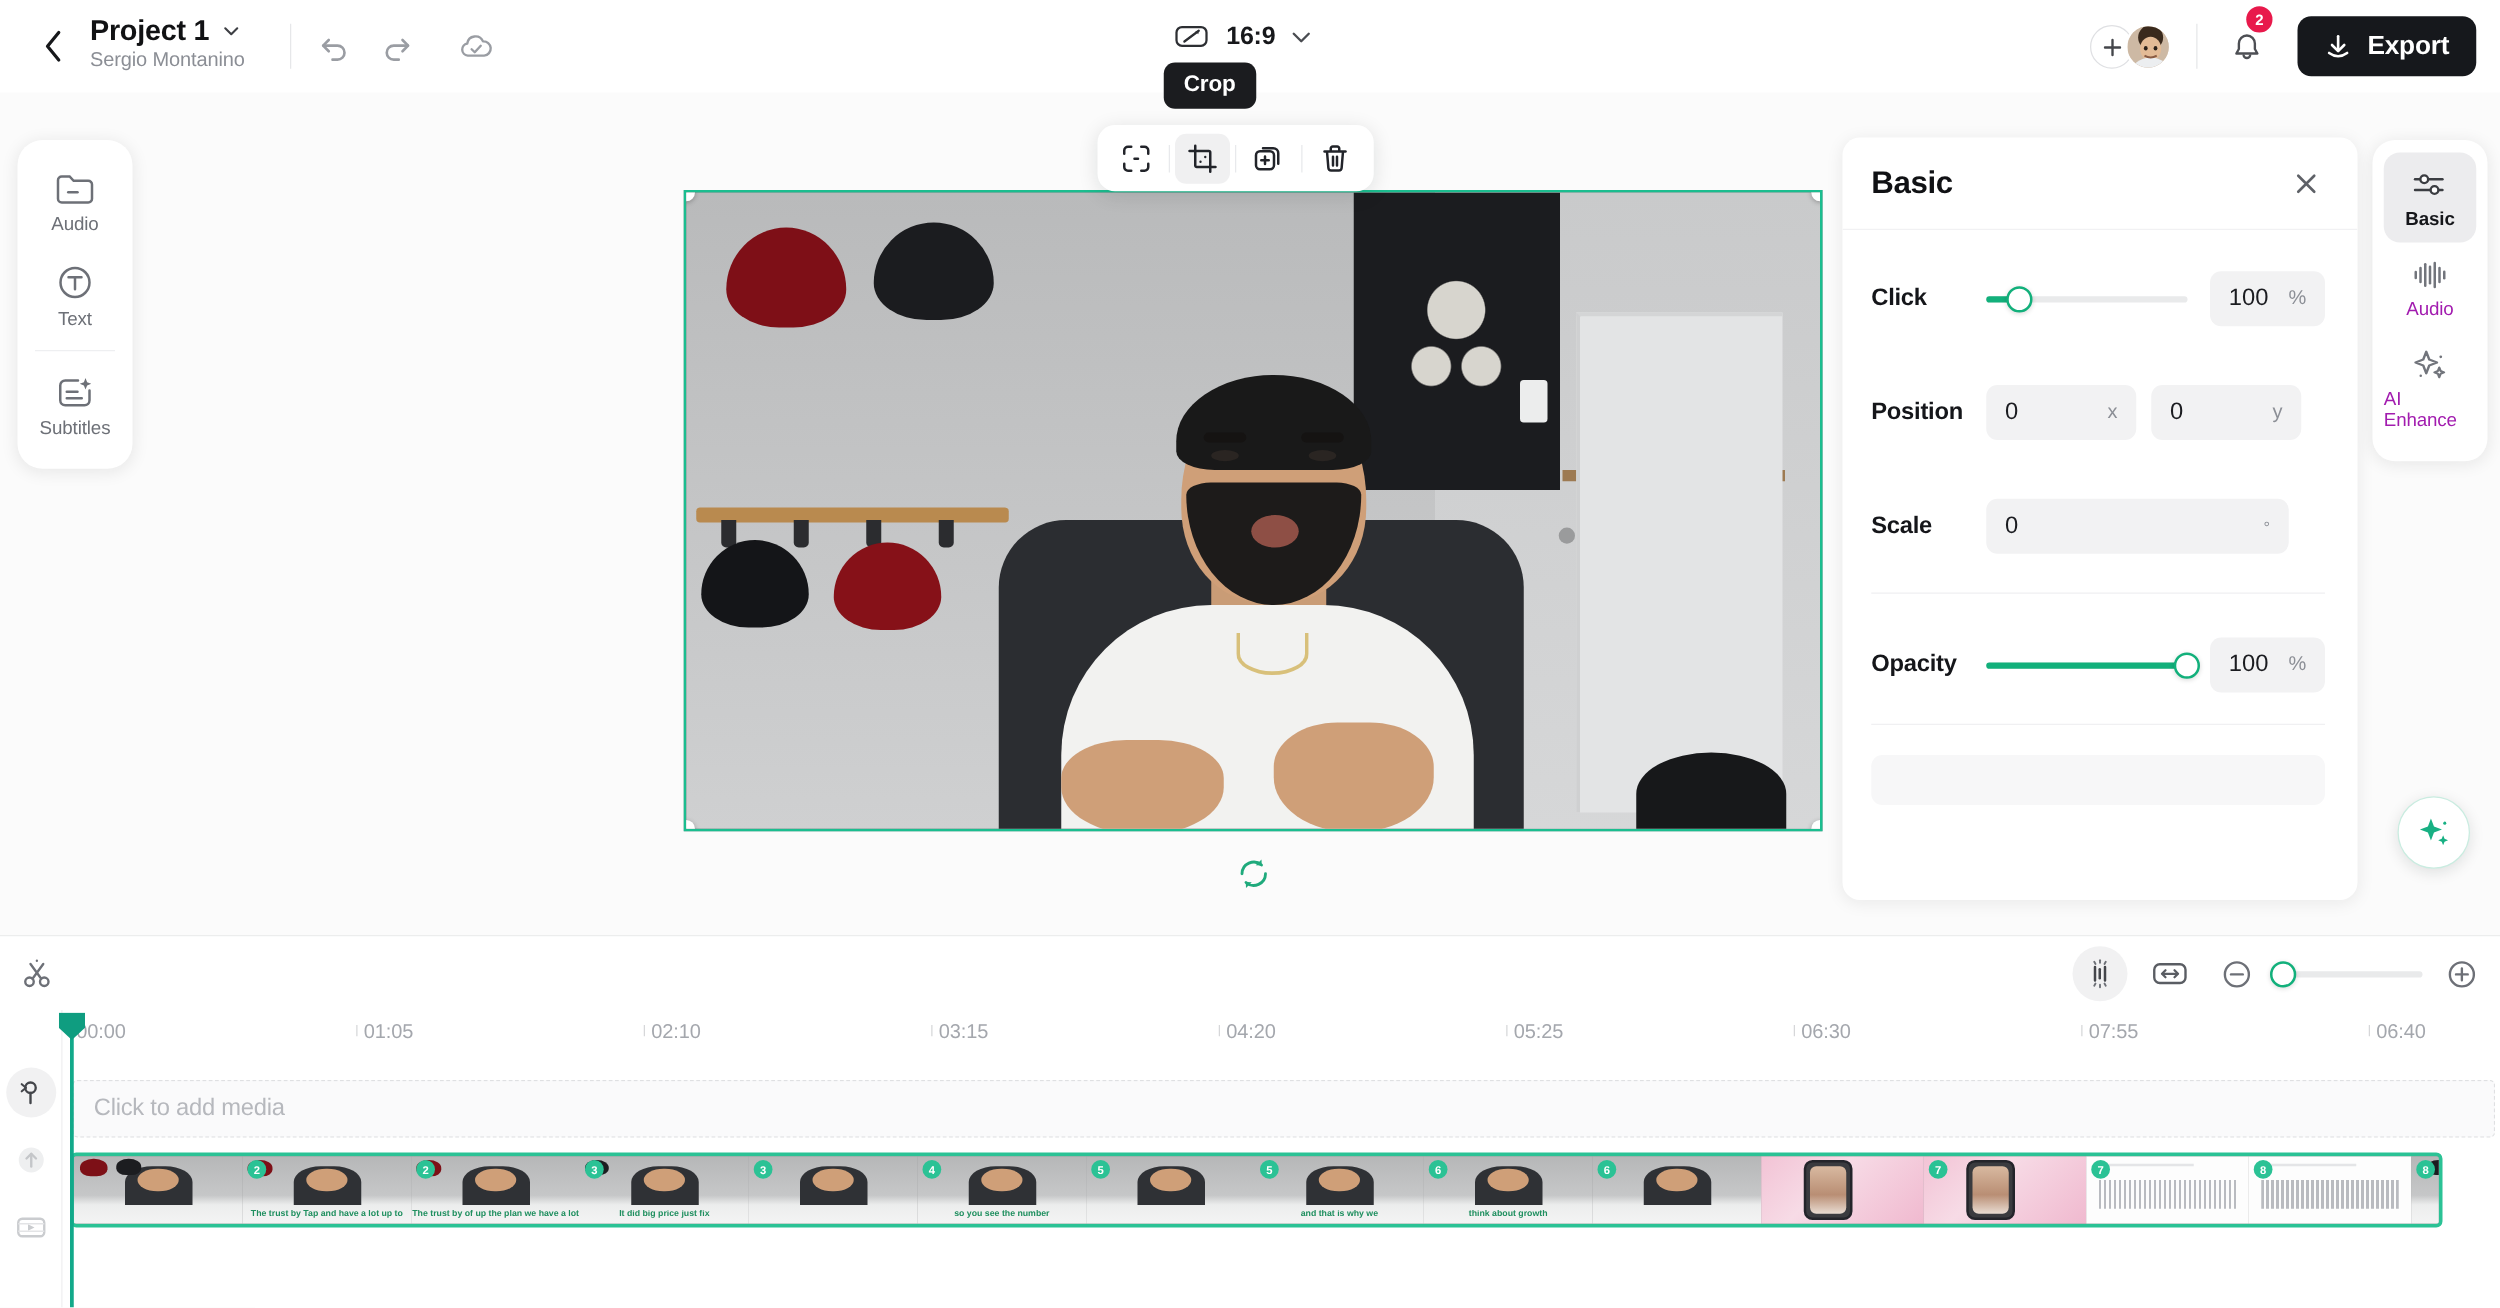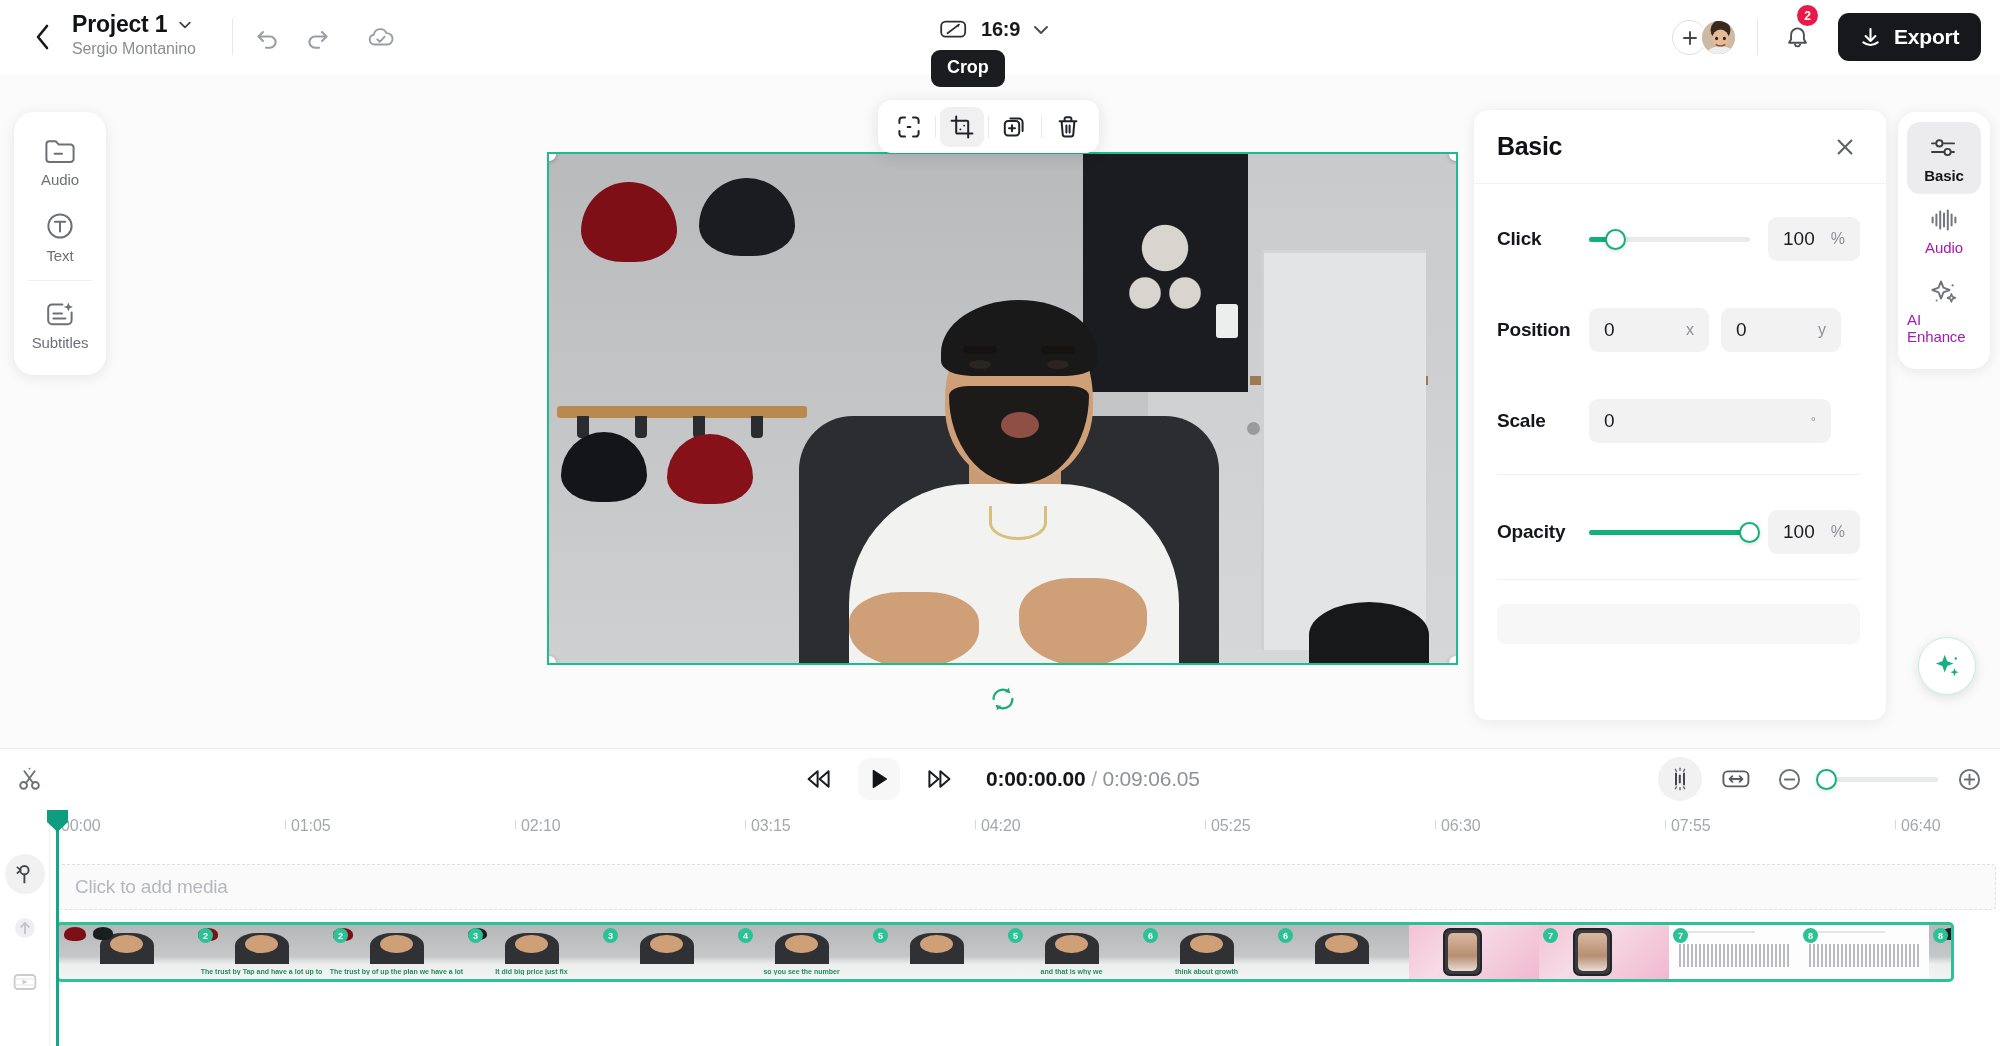--- a/index.html
+++ b/index.html
@@ -747,44 +747,20 @@
   <div class="transport">
     <div class="tp-scissors">
       <svg class="ico" width="27" height="27" viewBox="0 0 27 27">
         <circle cx="7.6" cy="19.4" r="3.4" fill="none" stroke="#6d7077" stroke-width="1.9"></circle>
         <circle cx="19.4" cy="19.4" r="3.4" fill="none" stroke="#6d7077" stroke-width="1.9"></circle>
         <path d="M10 17 L18.6 5.2 M17 17 L8.4 5.2" stroke="#6d7077" stroke-width="1.9" stroke-linecap="round"></path>
         <circle cx="13.5" cy="2.6" r="0.95" fill="#6d7077"></circle>
       </svg>
     </div>
 
-    <div class="tp-center">
-      <div class="tp-ico">
-        <svg class="ico" width="30" height="22" viewBox="0 0 30 22">
-          <path d="M13.6 3.2 L4.6 11 L13.6 18.8 Z" fill="none" stroke="#1b1c1f" stroke-width="2" stroke-linejoin="round"></path>
-          <path d="M24.6 3.2 L15.6 11 L24.6 18.8 Z" fill="none" stroke="#1b1c1f" stroke-width="2" stroke-linejoin="round"></path>
-        </svg>
-      </div>
-      <div class="tp-play">
-        <svg class="ico" width="20" height="22" viewBox="0 0 20 22">
-          <path d="M4.4 2.6 L17.4 11 L4.4 19.4 Z" fill="#111316" stroke="#111316" stroke-width="1.4" stroke-linejoin="round"></path>
-        </svg>
-      </div>
-      <div class="tp-ico">
-        <svg class="ico" width="30" height="22" viewBox="0 0 30 22">
-          <path d="M5.4 3.2 L14.4 11 L5.4 18.8 Z" fill="none" stroke="#1b1c1f" stroke-width="2" stroke-linejoin="round"></path>
-          <path d="M16.4 3.2 L25.4 11 L16.4 18.8 Z" fill="none" stroke="#1b1c1f" stroke-width="2" stroke-linejoin="round"></path>
-        </svg>
-      </div>
-      <div class="tp-time">
-        <span class="cur">0:00:00.00</span>
-        <span class="sep">/</span>
-        <span class="tot">0:09:06.05</span>
-      </div>
-    </div>
 
     <div class="tp-right">
       <div class="snap-btn">
         <svg class="ico" width="26" height="26" viewBox="0 0 26 26">
           <path d="M9 7.6 V18.4 M17 7.6 V18.4" stroke="#44464b" stroke-width="2" stroke-linecap="round"></path>
           <path d="M12.8 9.4 V16.6" stroke="#44464b" stroke-width="2" stroke-linecap="round"></path>
           <g stroke="#6d7077" stroke-width="1.5" stroke-linecap="round">
             <path d="M13 2.2 V4.2"></path>
               <path d="M8.4 3.4 L9.4 5.2"></path>
               <path d="M17.6 3.4 L16.6 5.2"></path>

